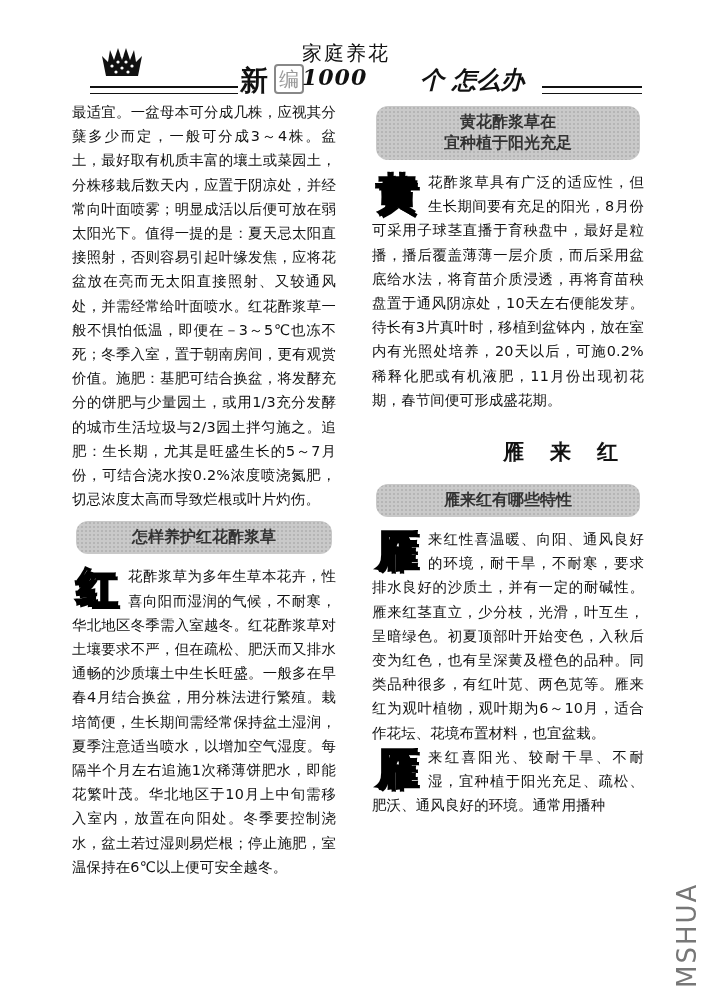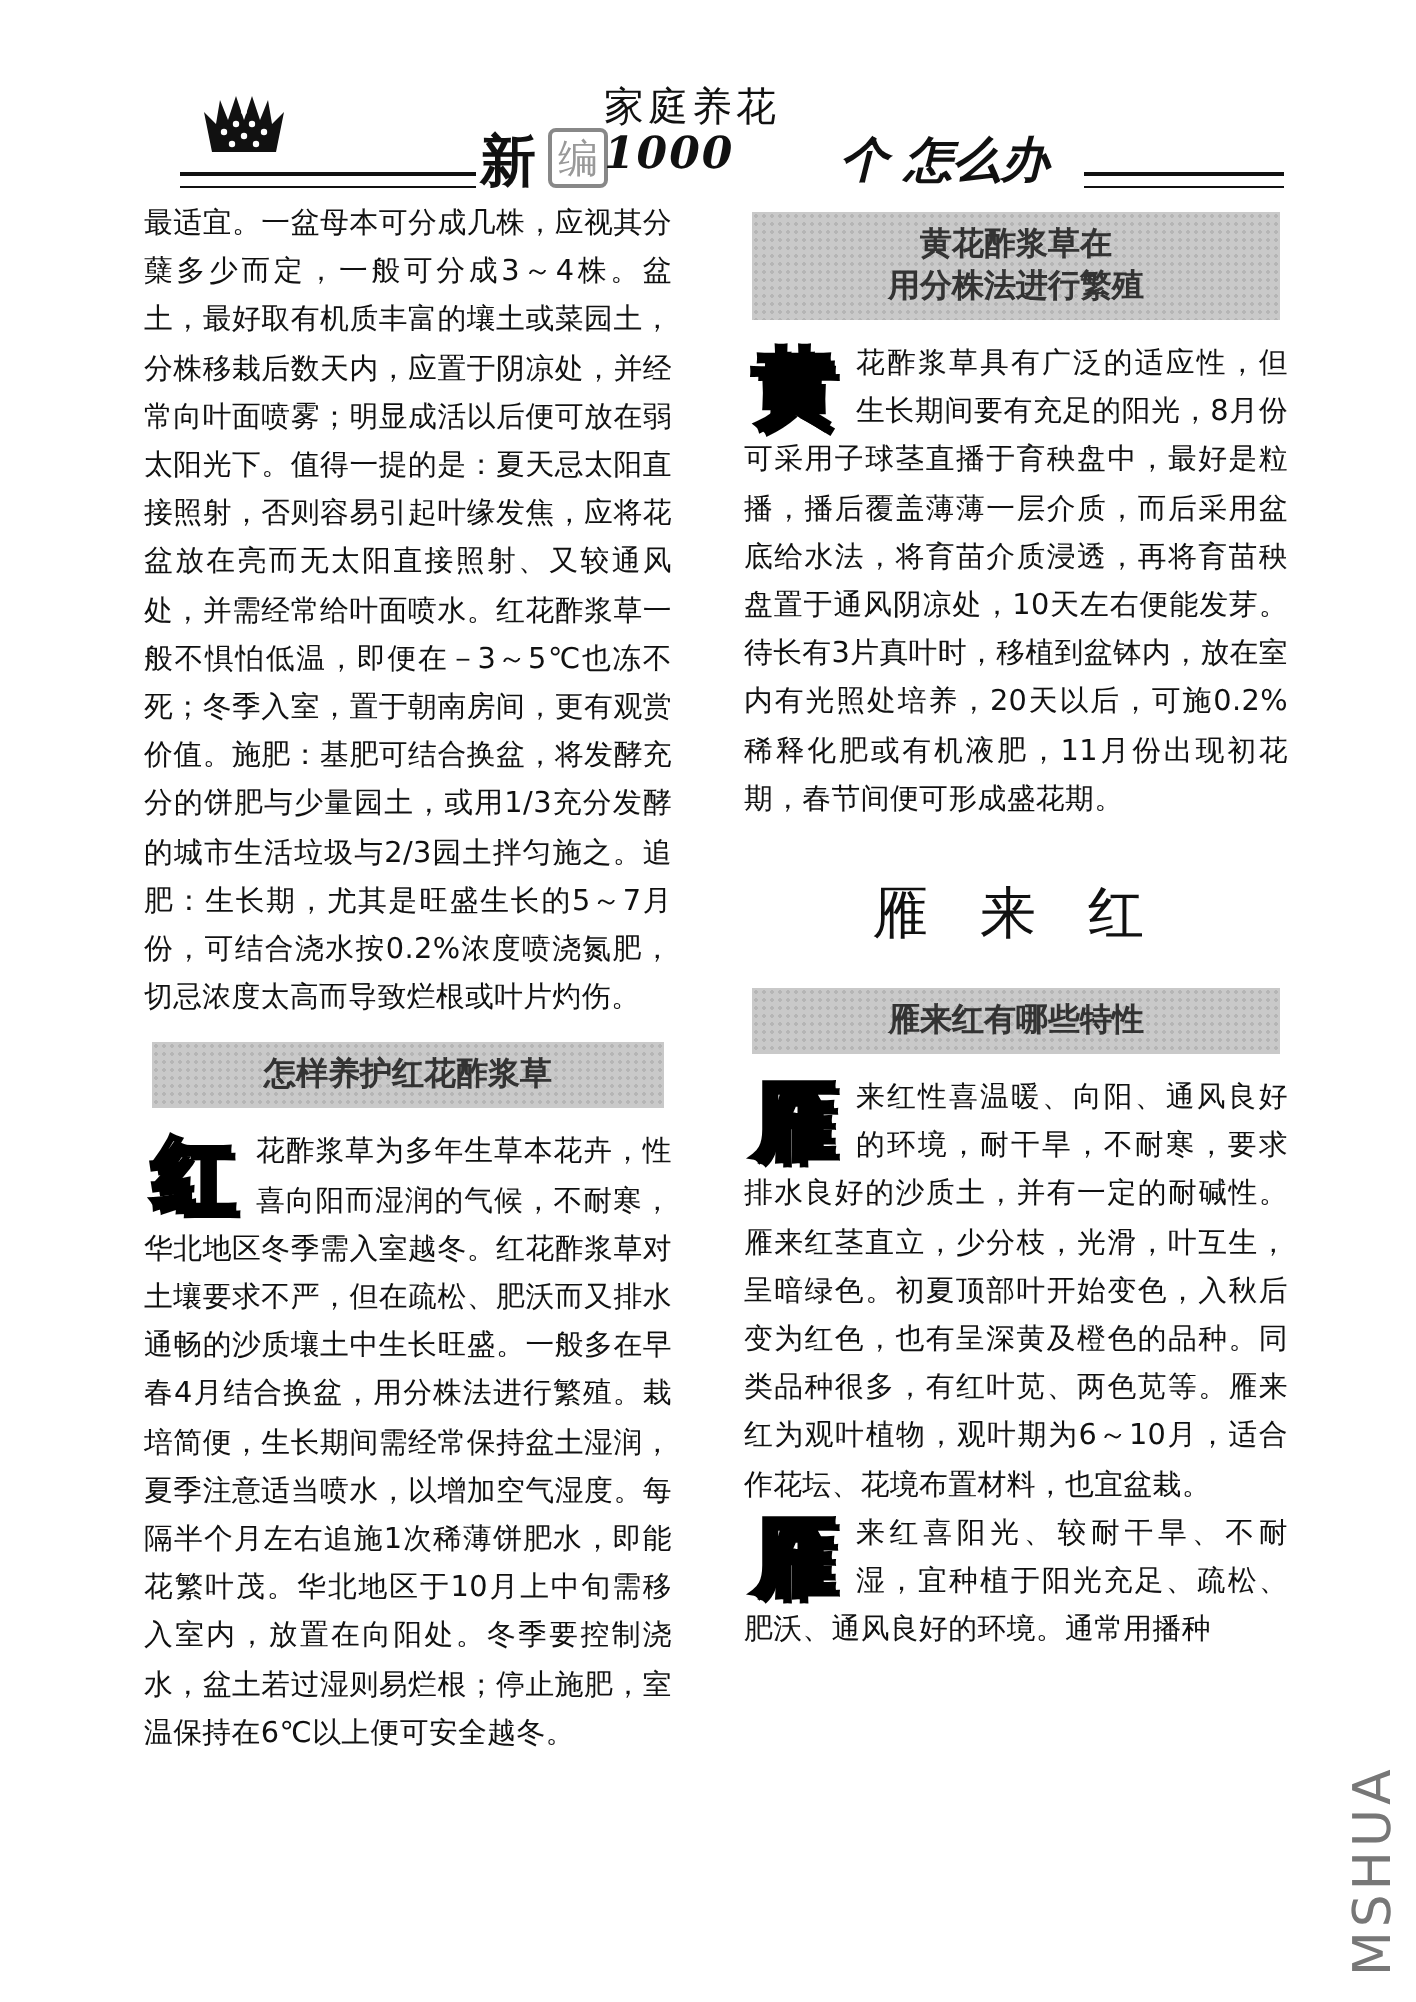--- a/index.html
+++ b/index.html
@@ -21,31 +21,31 @@
   .title-num { position: absolute; left: 212px; top: 24px; font-size: 22px; font-weight: bold;
                font-style: italic; font-family: "DejaVu Serif", serif; letter-spacing: 1px; }
   .title-tail { position: absolute; left: 330px; top: 24px; font-size: 24px; font-weight: bold;
                 font-style: italic; font-family: "DejaVu Sans", sans-serif; }
 
   .col { position: absolute; top: 100px; width: 264px; }
   .col-left { left: 72px; }
   .col-right { left: 372px; width: 272px; }
   p.txt { margin: 0; font-size: 14.4px; line-height: 24.2px; text-align: justify;
           font-family: "DejaVu Sans", sans-serif; letter-spacing: 0.2px; }
-  .heading-box { background: #c9c9c9; border-radius: 0; text-align: center;
+  .heading-box { background: #c9c9c9; border-radius: 12px; text-align: center;
                  font-family: "DejaVu Sans", sans-serif; font-weight: bold; color: #333;
                  font-size: 16px; margin: 10px 4px 10px 4px; padding: 6px 12px;
                  background-image: radial-gradient(#b5b5b5 1px, transparent 1px);
                  background-size: 4px 4px; }
   .dropcap-wrap { position: relative; }
   .dropcap { float: left; width: 50px; height: 44px; margin: 2px 6px 0 0;
              font-size: 42px; line-height: 44px; font-weight: bold; text-align: center;
              font-family: "DejaVu Sans", sans-serif; color: #fff;
              -webkit-text-stroke: 2px #000; text-shadow: 3px 3px 0 #000; }
-  .section-title { text-align: center; font-size: 28px; font-weight: normal; letter-spacing: 26px;
+  .section-title { text-align: right; font-size: 21px; font-weight: bold; letter-spacing: 26px;
                    font-family: "DejaVu Sans", sans-serif; margin: 26px 0 18px 18px; }
   .watermark { position: absolute; left: 672px; top: 988px; transform: rotate(-90deg);
                transform-origin: left top; font-size: 26px; letter-spacing: 2px; color: #777;
                font-family: "DejaVu Sans", sans-serif; }
 </style>
 </head>
 <body>
 
 <div class="header">
   <svg class="logo" viewBox="0 0 44 34">
@@ -77,21 +77,21 @@
   <div class="heading-box">怎样养护红花酢浆草</div>
   <div class="dropcap-wrap">
     <span class="dropcap">红</span>
     <p class="txt">花酢浆草为多年生草本花卉，性喜向阳而湿润的气候，不耐寒，华北地区冬季需入室越冬。红花酢浆草对土壤要求不严，但在疏松、肥沃而又排水通畅的沙质壤土中生长旺盛。一般多在早春4月结合换盆，用分株法进行繁殖。栽培简便，生长期间需经常保持盆土湿润，夏季注意适当喷水，以增加空气湿度。每隔半个月左右追施1次稀薄饼肥水，即能花繁叶茂。华北地区于10月上中旬需移入室内，放置在向阳处。冬季要控制浇水，盆土若过湿则易烂根；停止施肥，室温保持在6℃以上便可安全越冬。</p>
   </div>
 </div>
 
 <div class="col col-right">
   <div class="heading-box" style="margin-top:6px;">
     <div>黄花酢浆草在</div>
-    <div>用分株法进行繁殖</div>
+    <div>宜种植于阳光充足</div>
   </div>
   <div class="dropcap-wrap">
     <span class="dropcap">黄</span>
     <p class="txt">花酢浆草具有广泛的适应性，但生长期间要有充足的阳光，8月份可采用子球茎直播于育秧盘中，最好是粒播，播后覆盖薄薄一层介质，而后采用盆底给水法，将育苗介质浸透，再将育苗秧盘置于通风阴凉处，10天左右便能发芽。待长有3片真叶时，移植到盆钵内，放在室内有光照处培养，20天以后，可施0.2%稀释化肥或有机液肥，11月份出现初花期，春节间便可形成盛花期。</p>
   </div>
 
   <div class="section-title">雁来红</div>
 
   <div class="heading-box">雁来红有哪些特性</div>
   <div class="dropcap-wrap">

